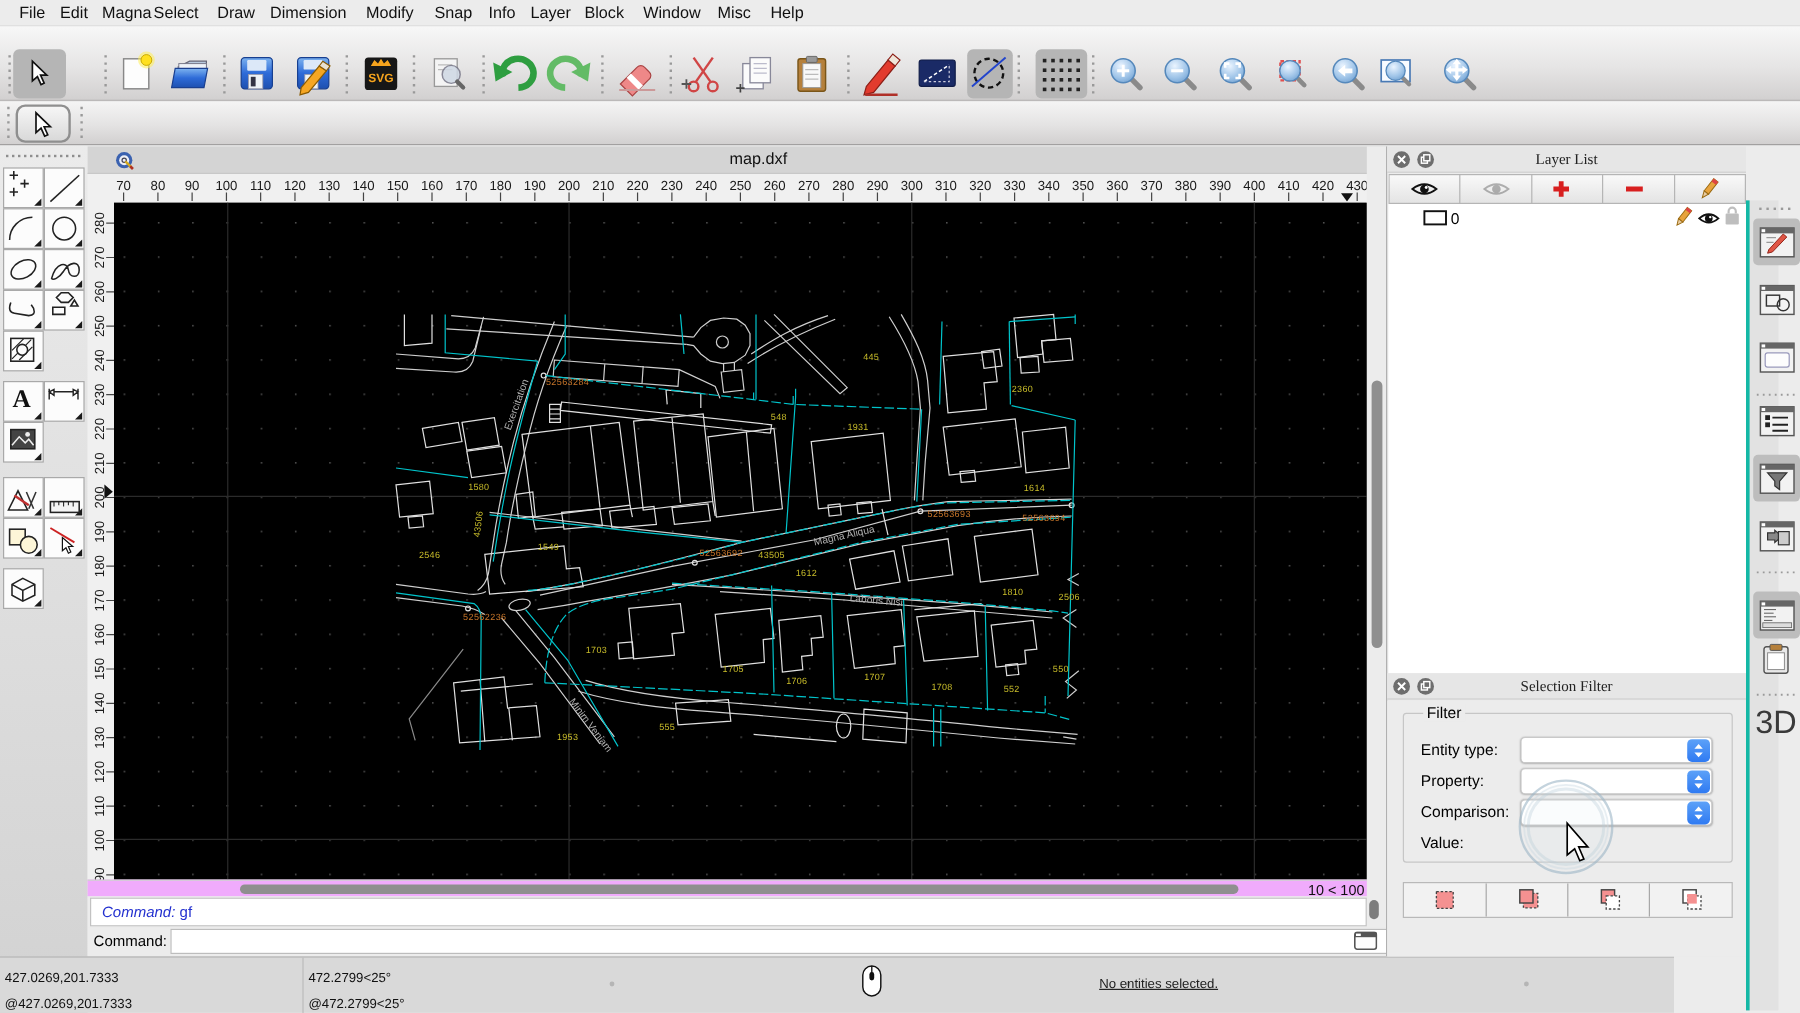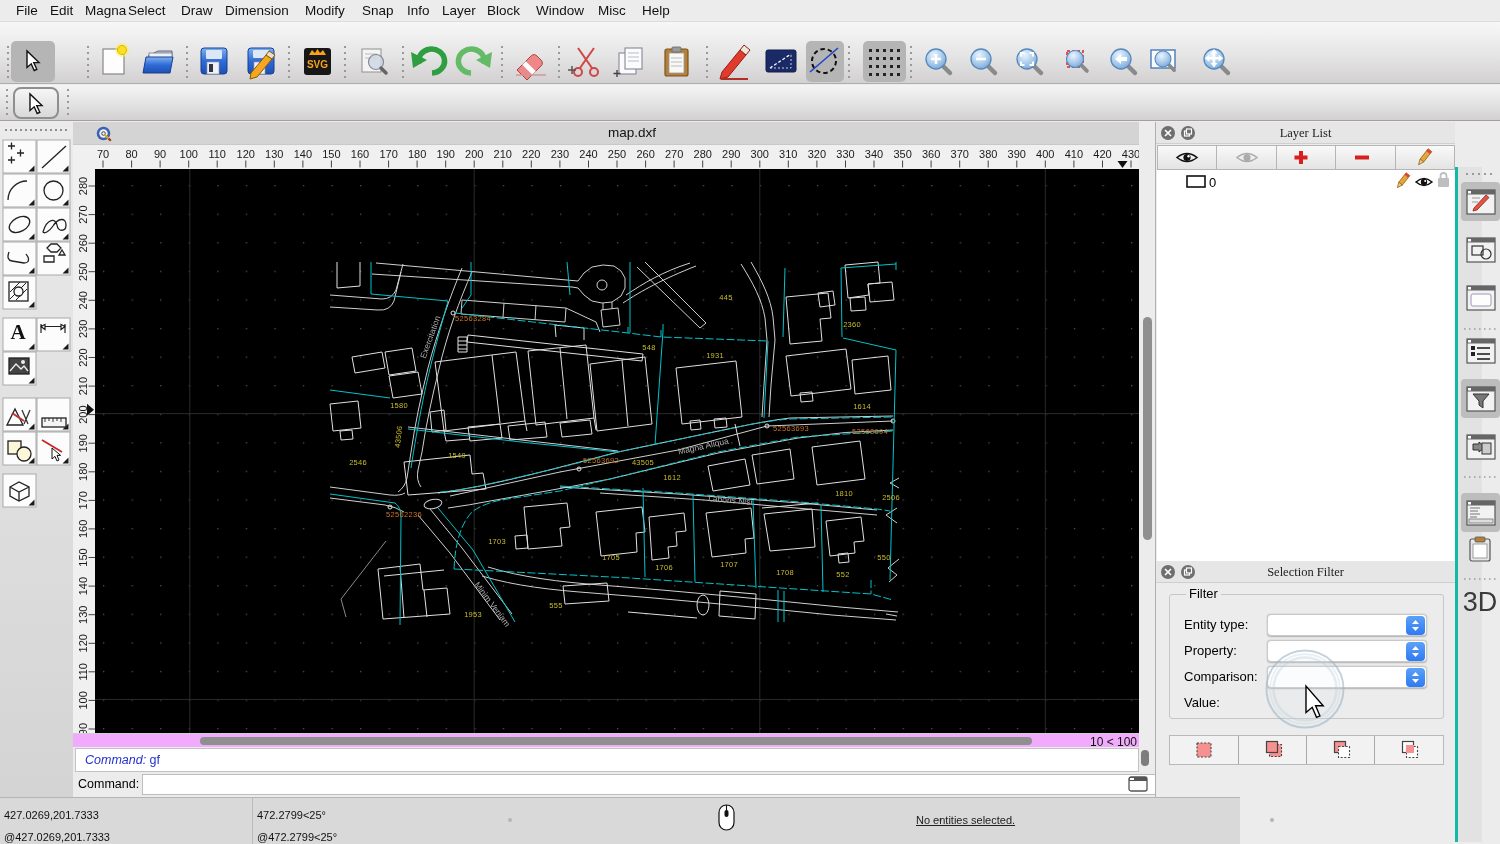--- a/index.html
+++ b/index.html
@@ -16,21 +16,21 @@
 #rulerleft { position:absolute; left:73px; top:169px; width:22px; height:564px; background:#f0f0f0; }
 #rulercorner { position:absolute; left:73px; top:145px; width:22px; height:24px; background:#f0f0f0; }
 #canvas { position:absolute; left:95px; top:169px; width:1044px; height:564px; background:#000; }
 #hscroll { position:absolute; left:73px; top:733px; width:1066px; height:14px; background:#f0abfc; border-top:1px solid #d0d0d0; }
 #hthumb { position:absolute; left:127px; top:3px; width:832px; height:8px; background:#8f8f8f; border-radius:4px; }
 #vscrollcol { position:absolute; left:1139px; top:122px; width:16px; height:675px; background:#ececec; }
 #vthumb { position:absolute; left:4px; top:195px; width:9px; height:223px; background:#8f8f8f; border-radius:4.5px; }
 #cmdhist { position:absolute; left:73px; top:747px; width:1066px; height:26px; background:#ececec; }
 #cmdhistbox { position:absolute; left:2px; top:1px; width:1064px; height:24px; background:#fff; border:1px solid #c2c2c2; }
 #cmdrow { position:absolute; left:73px; top:773px; width:1082px; height:24px; background:#ececec; }
-#statusbar { position:absolute; left:0; top:797px; width:1240px; height:47px; background:#d9d9d9; border-top:1px solid #b5b5b5; font-size:11px; color:#111; }
+#statusbar { position:absolute; left:0; top:797px; width:1395px; height:47px; background:#d9d9d9; border-top:1px solid #b5b5b5; font-size:11px; color:#111; }
 #rightpanel { position:absolute; left:1155px; top:122px; width:300px; height:675px; background:#ececec; border-left:1px solid #b0b0b0; }
 #righttoolbar { position:absolute; left:1455px; top:122px; width:27px; height:675px; background:#e2e2e2; border-left:3px solid #14b8a6;margin-top:45px; }
 .ptitle { position:relative; height:22px; background:#e6e6e6; border-bottom:1px solid #cfcfcf;font-family:Liberation Serif, serif; }
 .ptitle .tt { position:absolute; left:0; right:0; top:4px; text-align:center; font-size:12.5px; color:#222; }
 .combo { width:160px; height:22px; background:#fff; border:1px solid #c9c9c9; border-radius:4px; box-shadow:0 0.5px 1.5px rgba(0,0,0,0.25); }
 .combo:after { content:""; position:absolute; right:1px; top:1px; width:19px; height:19px; border-radius:4px; background:linear-gradient(#5ca1f8,#2f7af2); }
 .combo svg { position:absolute; right:1px; top:1px; z-index:2; }
 </style>
 </head>
 <body>

